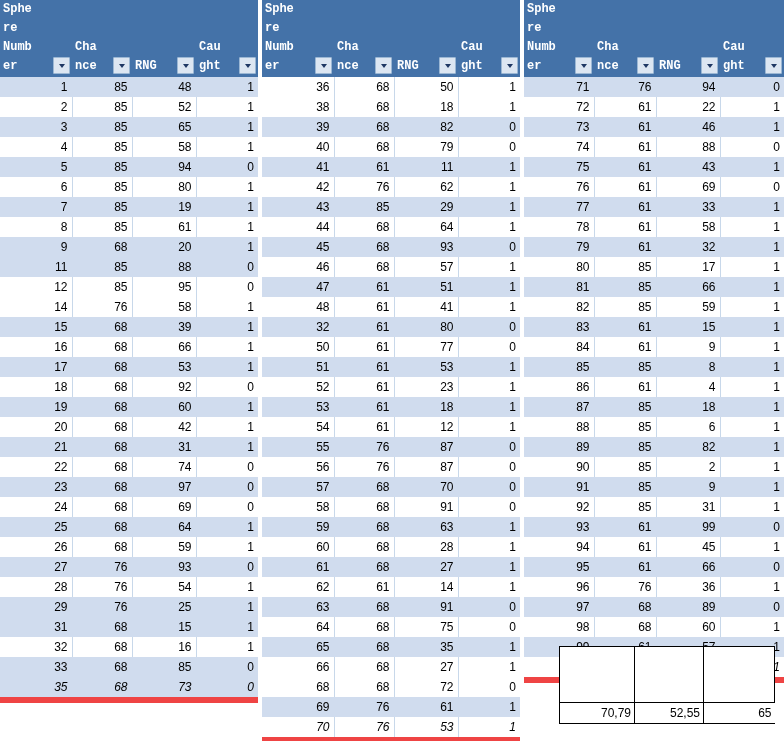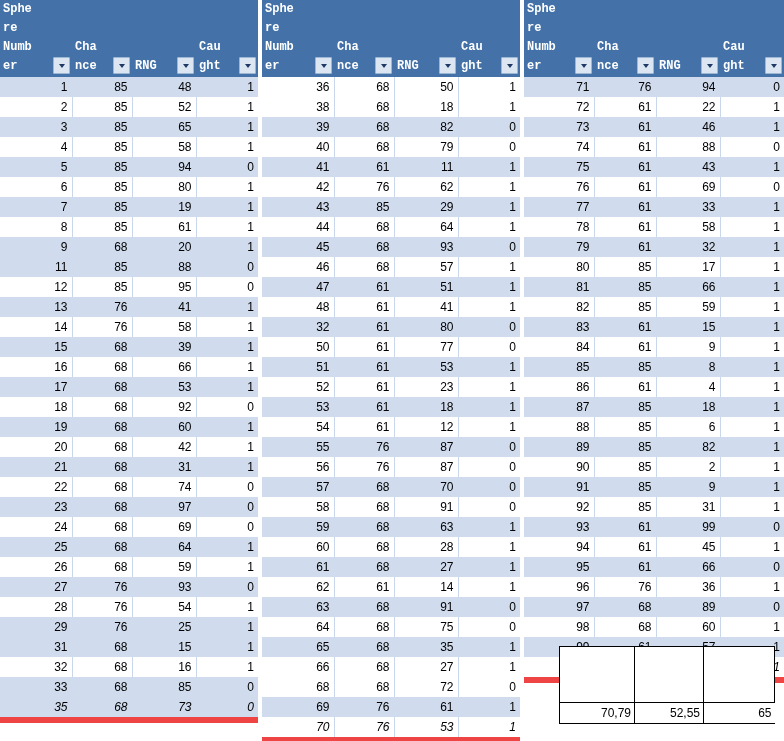--- a/index.html
+++ b/index.html
@@ -249,26 +249,20 @@
             <td>11</td>
             <td>85</td>
             <td>88</td>
             <td>0</td>
           </tr>
           <tr class="band-off">
             <td>12</td>
             <td>85</td>
             <td>95</td>
             <td>0</td>
-          </tr>
-          <tr class="band-on">
-            <td>13</td>
-            <td>76</td>
-            <td>41</td>
-            <td>1</td>
           </tr>
           <tr class="band-off">
             <td>14</td>
             <td>76</td>
             <td>58</td>
             <td>1</td>
           </tr>
           <tr class="band-on">
             <td>15</td>
             <td>68</td>

